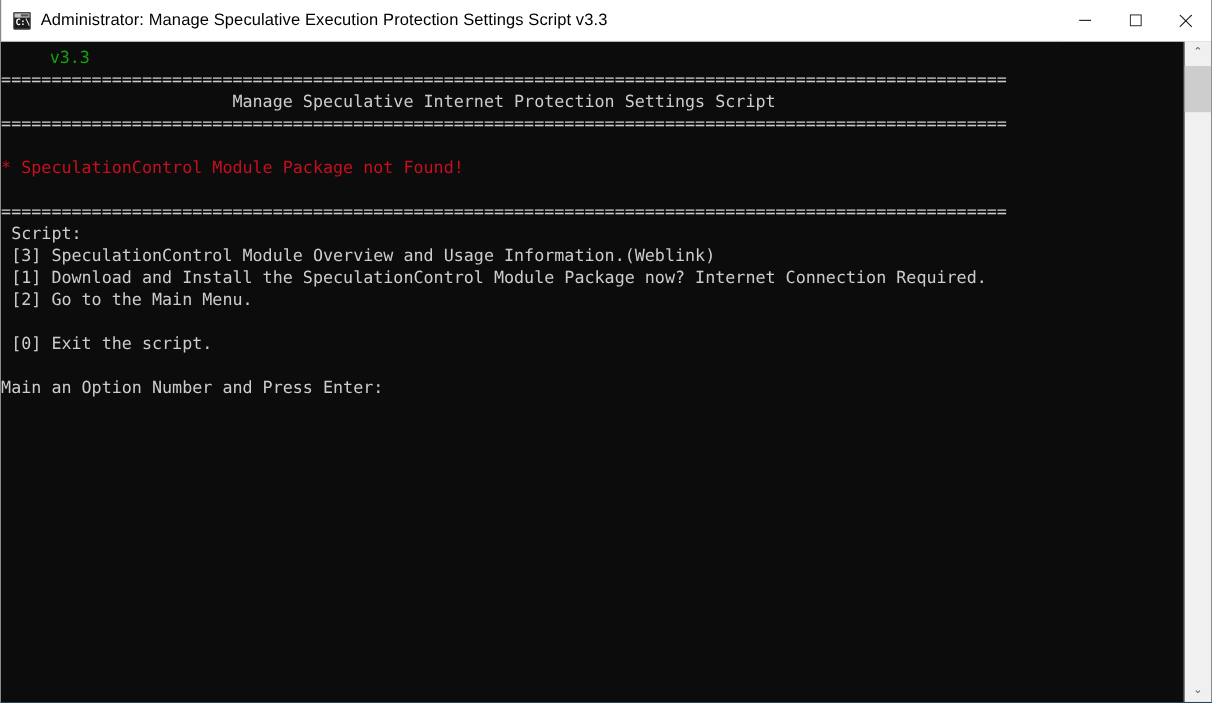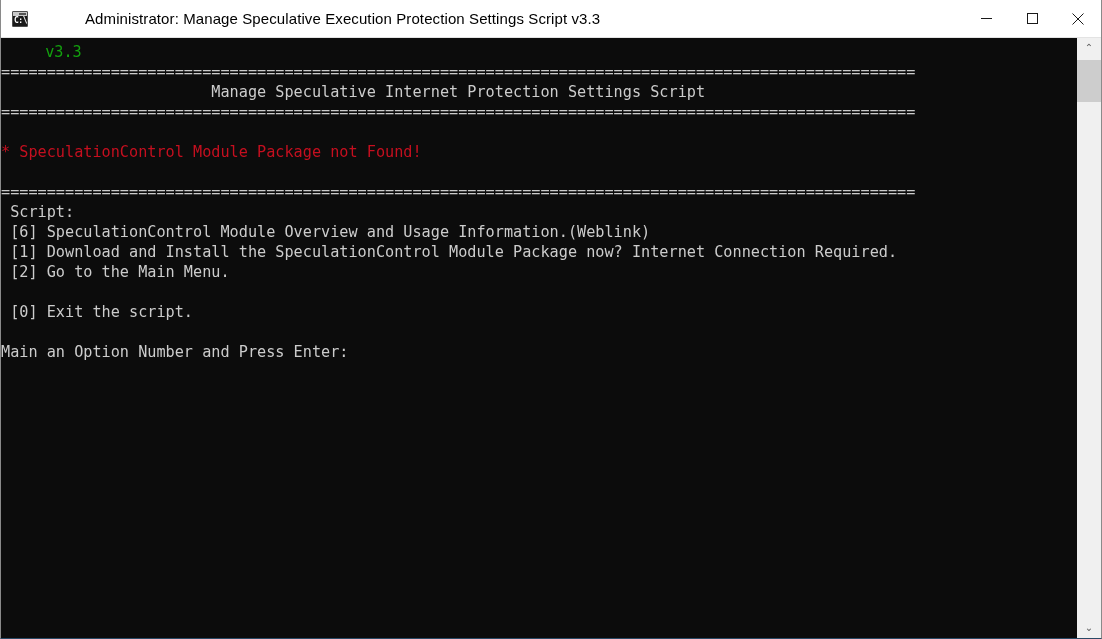--- a/index.html
+++ b/index.html
@@ -72,21 +72,20 @@
     line-height: 10px;
     color: #ffffff;
     letter-spacing: -0.5px;
     font-weight: bold;
   }
   .title-text {
     font-size: 15px;
     color: #000000;
     white-space: nowrap;
     letter-spacing: 0.1px;
-    margin-left: 48px;
   }
   .win-controls {
     position: absolute;
     right: 0;
     top: 0;
     height: 37px;
     display: flex;
   }
   .win-btn {
     width: 46px;
@@ -201,21 +200,21 @@
     <div class="console-text">
       <pre><span class="c-green"> v3.3</span>
 <span class="c-white">====================================================================================================</span>
 <span class="c-white">                       Manage Speculative Internet Protection Settings Script</span>
 <span class="c-white">====================================================================================================</span>
 
 <span class="c-red">* SpeculationControl Module Package not Found!</span>
 
 <span class="c-white">====================================================================================================</span>
 <span class="c-white"> Script:</span>
-<span class="c-white"> [6] SpeculationControl Module Overview and Usage Information.(Weblink)</span>
+<span class="c-white"> [3] SpeculationControl Module Overview and Usage Information.(Weblink)</span>
 <span class="c-white"> [1] Download and Install the SpeculationControl Module Package now? Internet Connection Required.</span>
 <span class="c-white"> [2] Go to the Main Menu.</span>
 
 <span class="c-white"> [0] Exit the script.</span>
 
 <span class="c-white">Main an Option Number and Press Enter:</span></pre>
     </div>
 
     <div class="scrollbar">
       <div class="sb-btn">

